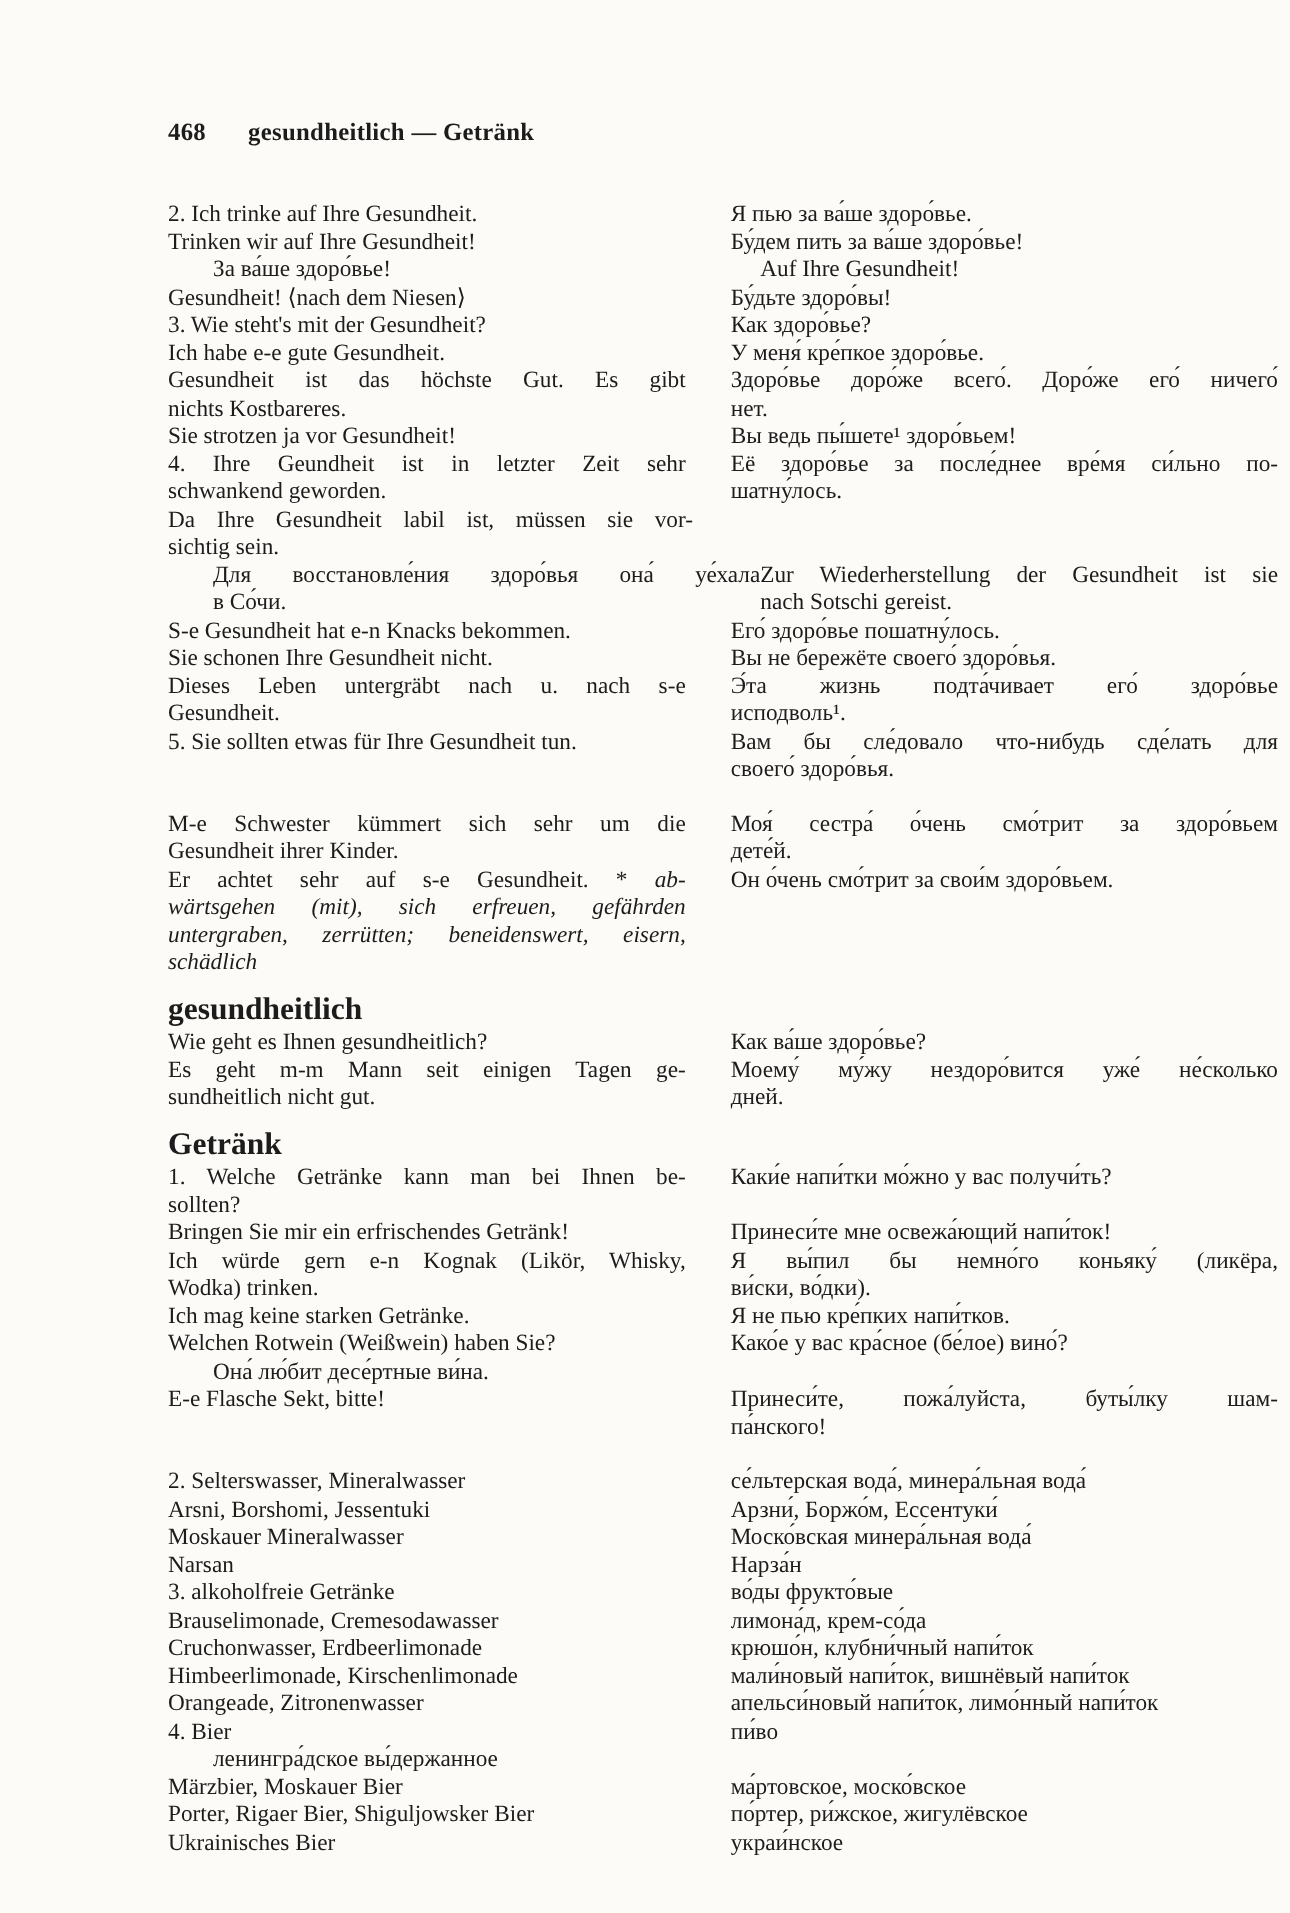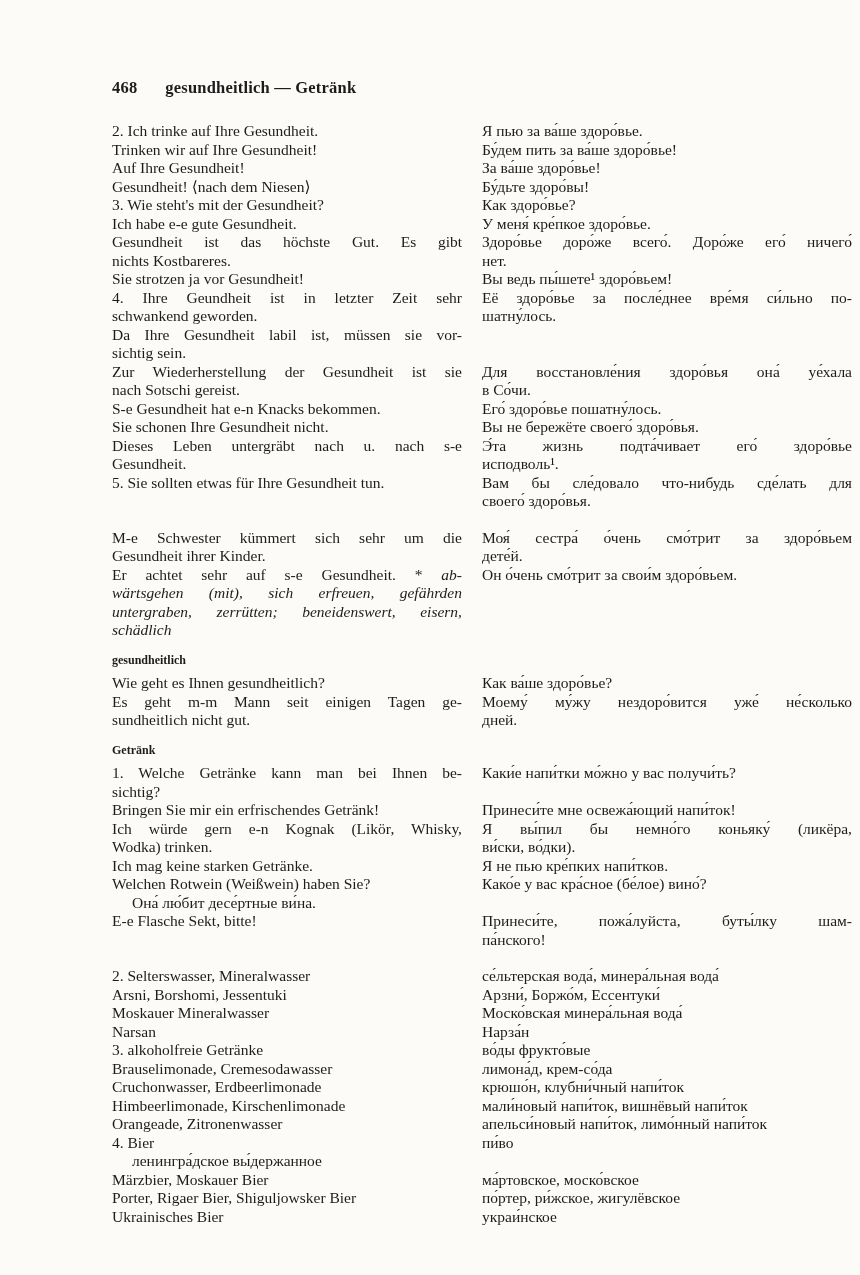--- a/index.html
+++ b/index.html
@@ -11,31 +11,31 @@
     font-family:"Liberation Serif", serif;
     overflow:hidden;
   }
   .running-header{
     position:absolute;left:112px;top:78px;
     font-weight:bold;font-size:16.5px;letter-spacing:.2px;
     white-space:nowrap;
   }
   .running-header .pagenum{margin-right:28px;}
   .content{
-    position:absolute;left:112px;top:122px;width:740px;font-family:Liberation Serif, serif;
+    position:absolute;left:112px;top:134px;width:740px;font-family:Liberation Serif, serif;
   }
   .section-heading{
-    font-weight:bold;font-size:12px;line-height:18.5px;
+    font-weight:bold;font-size:21px;line-height:18.5px;
     margin:11px 0 5px 0;
   }
   .row{display:flex;align-items:flex-start;}
   .row.gap{margin-top:18px;}
   .cell{font-size:15.5px;line-height:18.5px;}
   .cell.de{width:350px;}
-  .cell.ru{width:370px;margin-left:20px;}
+  .cell.ru{width:370px;margin-left:30px;}
   .line{min-height:18.5px;}
   .line.just{text-align:justify;text-align-last:justify;}
   .it{font-style:italic;}
 </style>
 </head>
 <body>
 
 <div class="page">
   <div class="running-header">
     <span class="pagenum">468</span><span class="htitle">gesundheitlich — Getränk</span>
@@ -52,25 +52,25 @@
         </div>
         <div class="row">
           <div class="cell de">
             <div class="line">Trinken wir auf Ihre Gesundheit!</div>
           </div>
           <div class="cell ru">
             <div class="line">Бу́дем пить за ва́ше здоро́вье!</div>
           </div>
         </div>
         <div class="row">
+          <div class="cell ru">
+            <div class="line">За ва́ше здоро́вье!</div>
+          </div>
           <div class="cell de">
             <div class="line">Auf Ihre Gesundheit!</div>
-          </div>
-          <div class="cell ru">
-            <div class="line">За ва́ше здоро́вье!</div>
           </div>
         </div>
         <div class="row">
           <div class="cell de">
             <div class="line">Gesundheit! ⟨nach dem Niesen⟩</div>
           </div>
           <div class="cell ru">
             <div class="line">Бу́дьте здоро́вы!</div>
           </div>
         </div>
@@ -118,27 +118,27 @@
             <div class="line">шатну́лось.</div>
           </div>
         </div>
         <div class="row">
           <div class="cell de">
             <div class="line just">Da Ihre Gesundheit labil ist, müssen sie vor-</div>
             <div class="line">sichtig sein.</div>
           </div>
         </div>
         <div class="row">
+          <div class="cell ru">
+            <div class="line just">Для восстановле́ния здоро́вья она́ уе́хала</div>
+            <div class="line">в Со́чи.</div>
+          </div>
           <div class="cell de">
             <div class="line just">Zur Wiederherstellung der Gesundheit ist sie</div>
             <div class="line">nach Sotschi gereist.</div>
-          </div>
-          <div class="cell ru">
-            <div class="line just">Для восстановле́ния здоро́вья она́ уе́хала</div>
-            <div class="line">в Со́чи.</div>
           </div>
         </div>
         <div class="row">
           <div class="cell de">
             <div class="line">S-e Gesundheit hat e-n Knacks bekommen.</div>
           </div>
           <div class="cell ru">
             <div class="line">Его́ здоро́вье пошатну́лось.</div>
           </div>
         </div>
@@ -210,21 +210,21 @@
             <div class="line just">Моему́ му́жу нездоро́вится уже́ не́сколько</div>
             <div class="line">дней.</div>
           </div>
         </div>
       </div>
       <div class="section">
         <div class="section-heading">Getränk</div>
         <div class="row">
           <div class="cell de">
             <div class="line just">1. Welche Getränke kann man bei Ihnen be-</div>
-            <div class="line">sichtig?</div>
+            <div class="line">sollten?</div>
           </div>
           <div class="cell ru">
             <div class="line">Каки́е напи́тки мо́жно у вас получи́ть?</div>
           </div>
         </div>
         <div class="row">
           <div class="cell de">
             <div class="line">Bringen Sie mir ein erfrischendes Getränk!</div>
           </div>
           <div class="cell ru">

